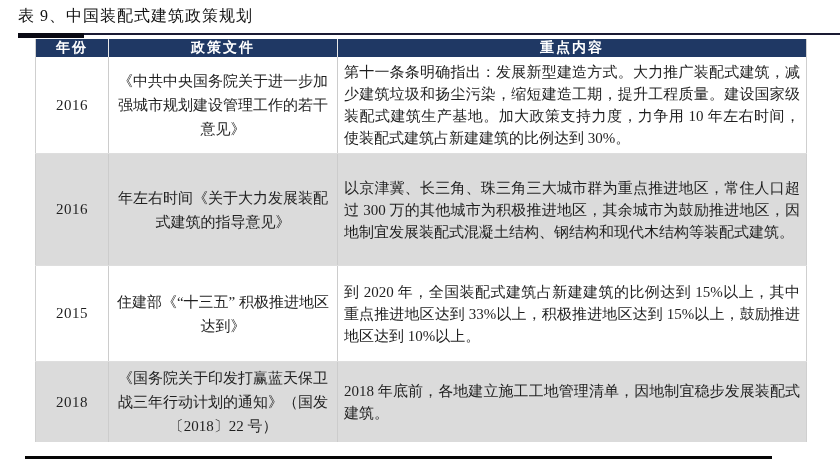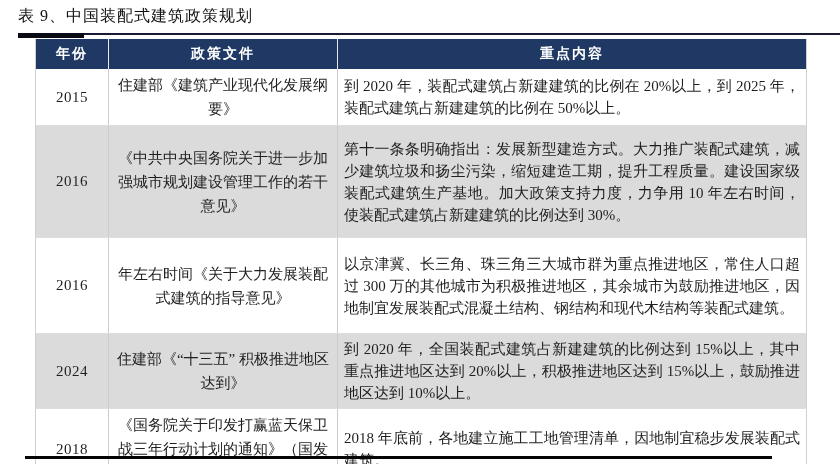--- a/index.html
+++ b/index.html
@@ -52,21 +52,21 @@
   }
   .policy-table col.col-year    { width: 73px; }
   .policy-table col.col-policy  { width: 229px; }
   .policy-table col.col-content { width: 469px; }
   .policy-table thead th {
     background: #1F3864;
     color: #ffffff;
     font-size: 14px;
     font-weight: bold;
     height: 16px;
-    padding: 6px;
+    padding: 0;
     text-align: center;
     letter-spacing: 2px;
     border-left: 1px solid #e9e9e9;
   }
   .policy-table thead th:first-child { border-left: none; }
   .policy-table tbody td {
     font-size: 15px;
     color: #1f1f1f;
     vertical-align: middle;
     border-left: 1px solid #cccccc;
@@ -132,38 +132,33 @@
   </colgroup>
   <thead>
     <tr>
       <th>年份</th>
       <th>政策文件</th>
       <th>重点内容</th>
     </tr>
   </thead>
   <tbody>
     <tr>
-      <td class="cell-year">2015</td>
-      <td class="cell-policy">住建部《建筑产业现代化发展纲要》</td>
-      <td class="cell-content">到 2020 年，装配式建筑占新建建筑的比例在 20%以上，到 2025 年，装配式建筑占新建建筑的比例在 50%以上。</td>
-    </tr>
-    <tr>
       <td class="cell-year">2016</td>
       <td class="cell-policy">《中共中央国务院关于进一步加强城市规划建设管理工作的若干意见》</td>
       <td class="cell-content">第十一条条明确指出：发展新型建造方式。大力推广装配式建筑，减少建筑垃圾和扬尘污染，缩短建造工期，提升工程质量。建设国家级装配式建筑生产基地。加大政策支持力度，力争用 10 年左右时间，使装配式建筑占新建建筑的比例达到 30%。</td>
     </tr>
     <tr>
       <td class="cell-year">2016</td>
       <td class="cell-policy">年左右时间《关于大力发展装配式建筑的指导意见》</td>
       <td class="cell-content">以京津冀、长三角、珠三角三大城市群为重点推进地区，常住人口超过 300 万的其他城市为积极推进地区，其余城市为鼓励推进地区，因地制宜发展装配式混凝土结构、钢结构和现代木结构等装配式建筑。</td>
     </tr>
     <tr>
-      <td class="cell-year">2024</td>
+      <td class="cell-year">2015</td>
       <td class="cell-policy">住建部《“十三五” 积极推进地区达到》</td>
-      <td class="cell-content">到 2020 年，全国装配式建筑占新建建筑的比例达到 15%以上，其中重点推进地区达到 20%以上，积极推进地区达到 15%以上，鼓励推进地区达到 10%以上。</td>
+      <td class="cell-content">到 2020 年，全国装配式建筑占新建建筑的比例达到 15%以上，其中重点推进地区达到 33%以上，积极推进地区达到 15%以上，鼓励推进地区达到 10%以上。</td>
     </tr>
     <tr>
       <td class="cell-year">2018</td>
       <td class="cell-policy">《国务院关于印发打赢蓝天保卫战三年行动计划的通知》（国发〔2018〕22 号）</td>
       <td class="cell-content">2018 年底前，各地建立施工工地管理清单，因地制宜稳步发展装配式建筑。</td>
     </tr>
   </tbody>
 </table>
 
 <div class="bottom-rule"></div>

